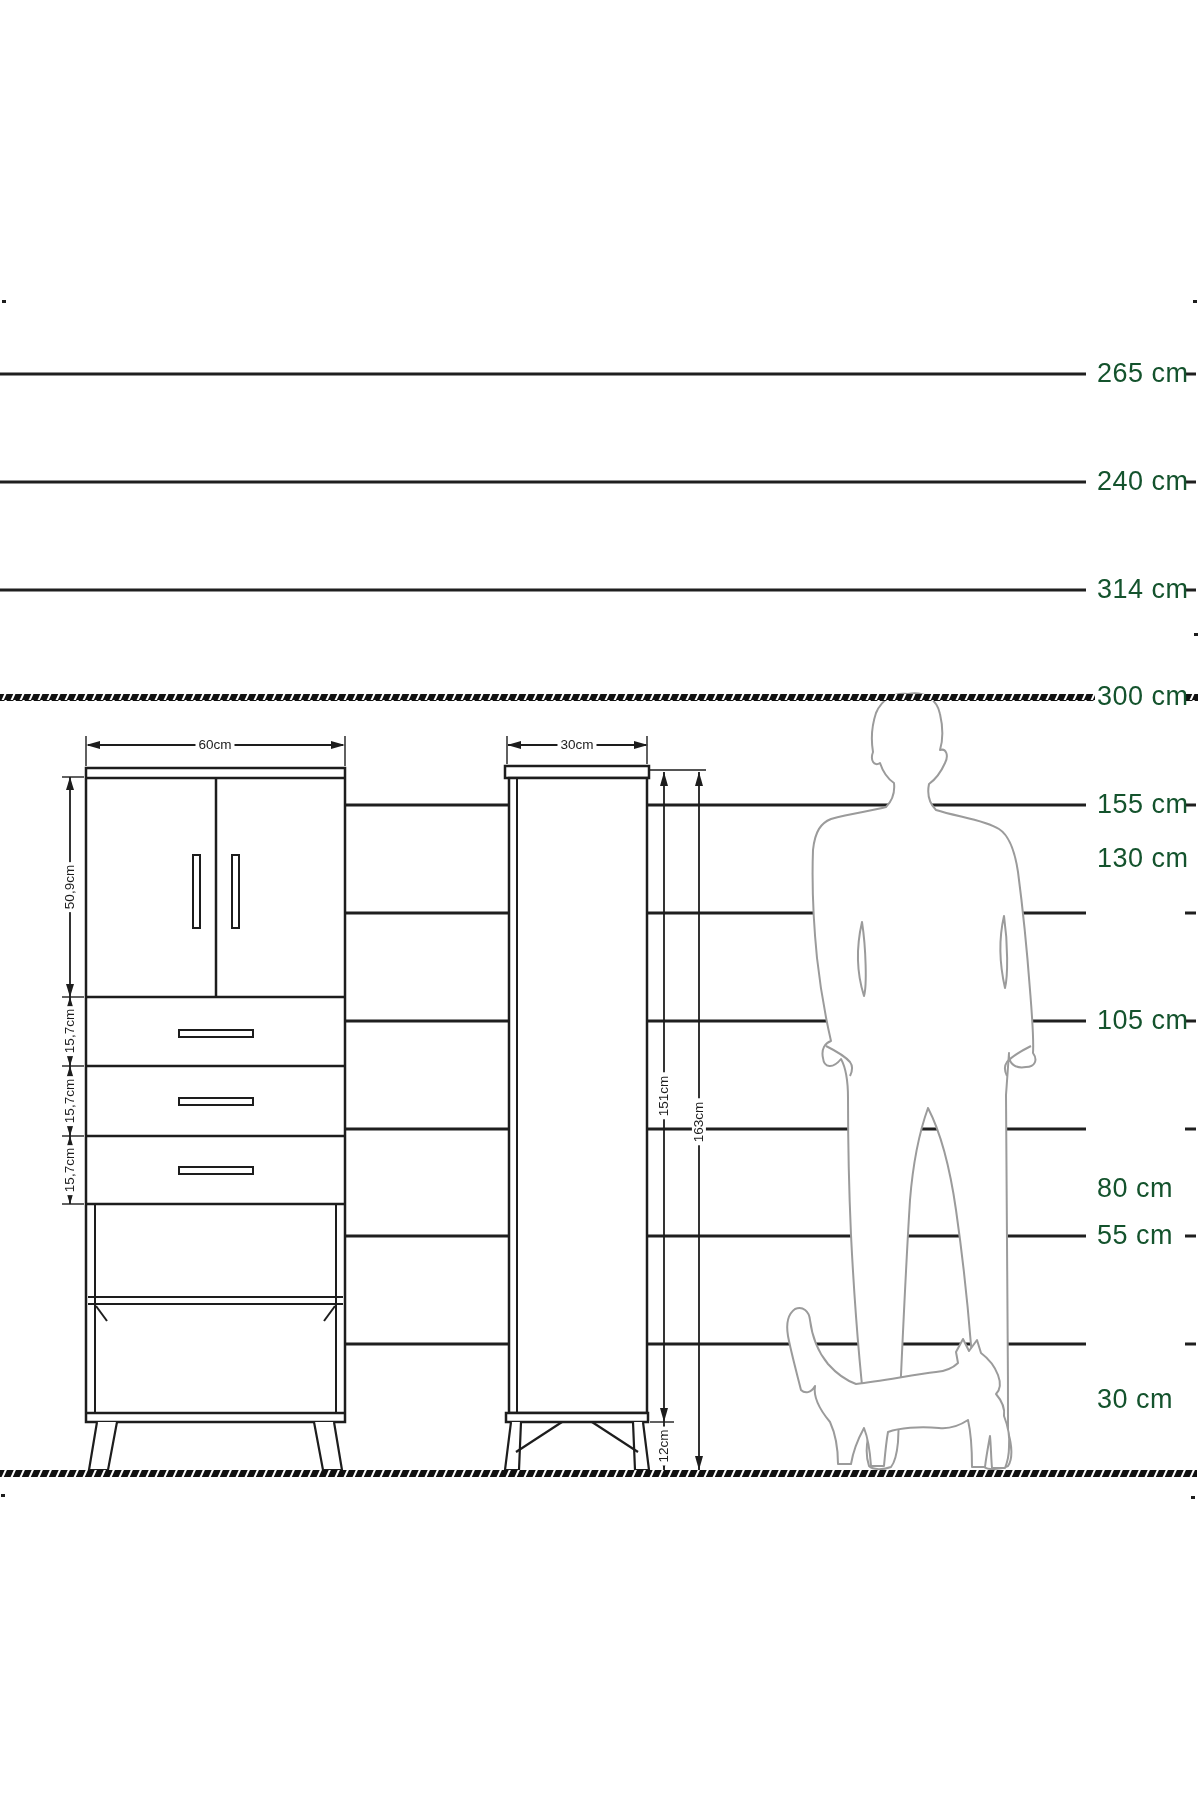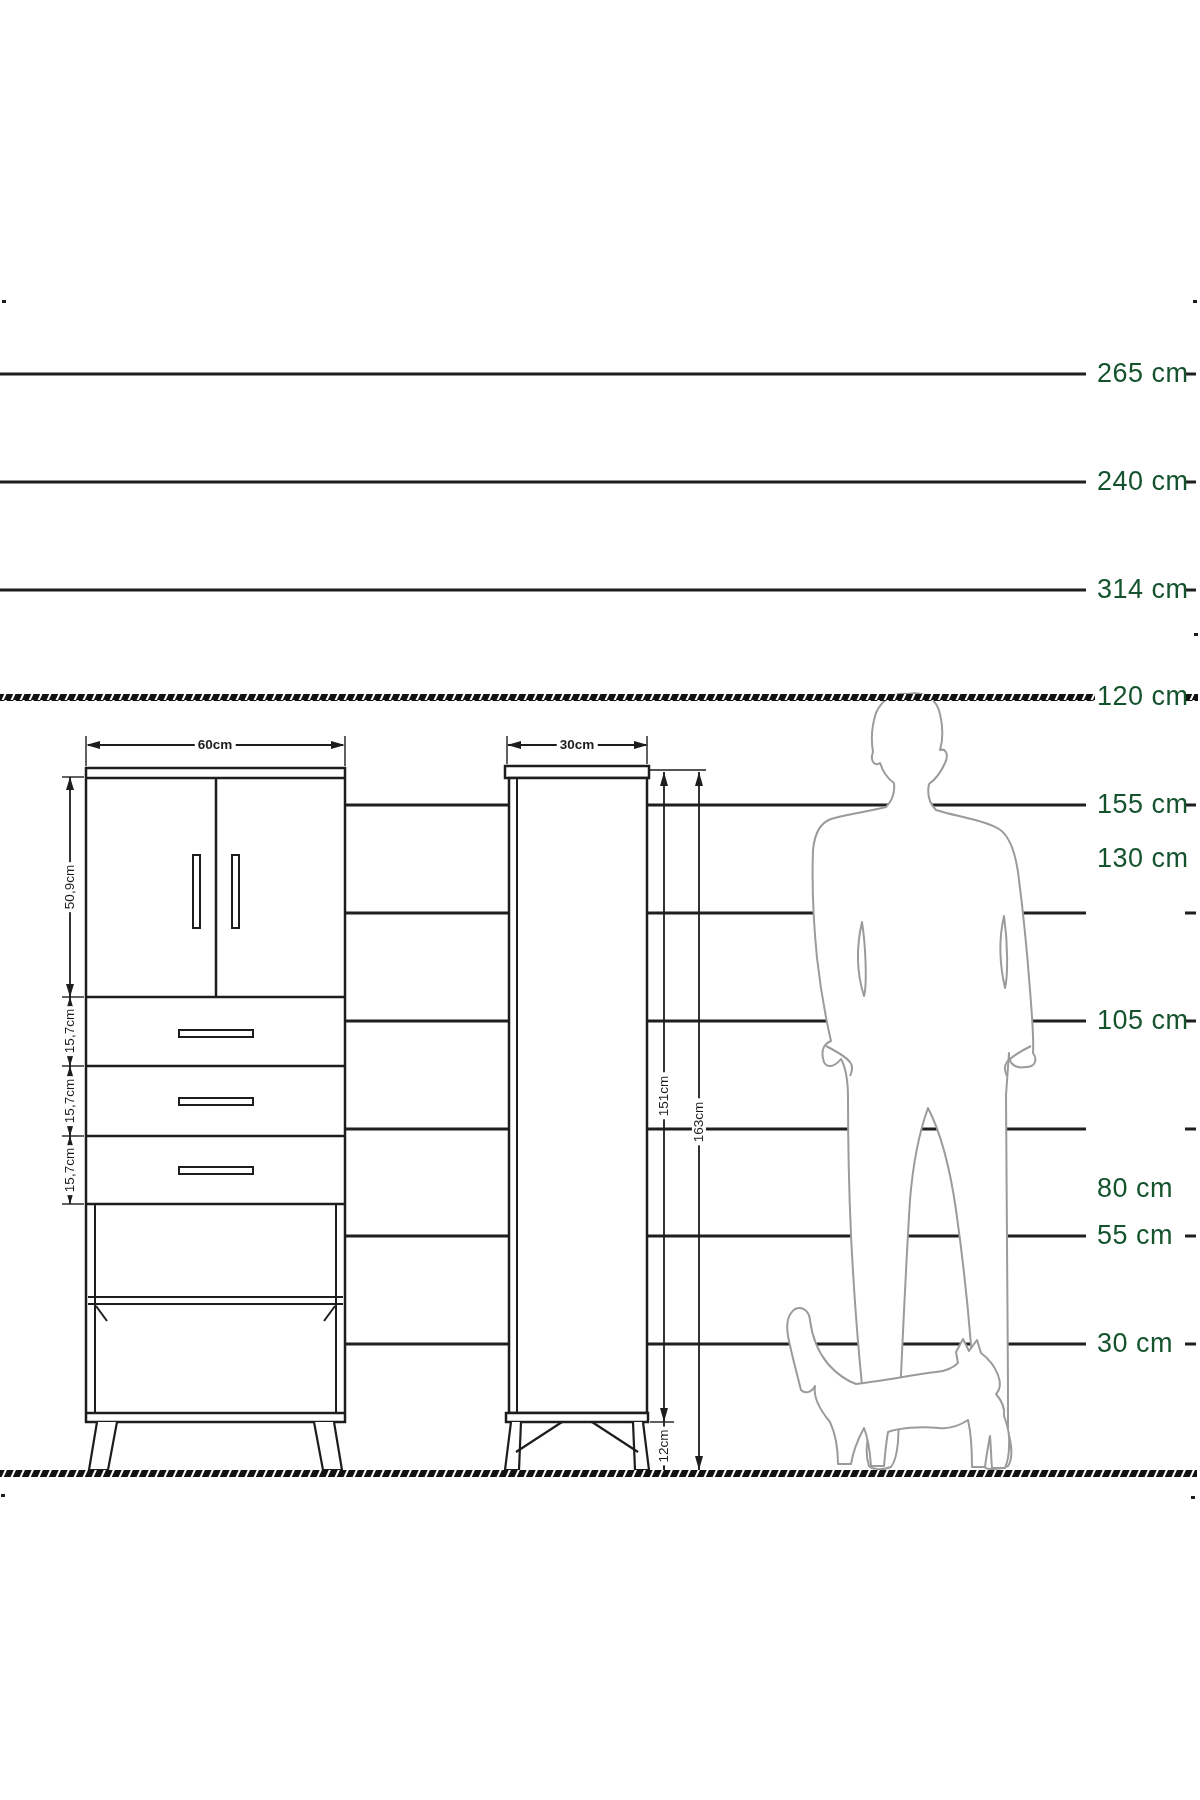--- a/index.html
+++ b/index.html
@@ -22,21 +22,21 @@
   }
   .dim-label{
     position:absolute;
     font-size:13.5px;
     color:#1d1d1d;
     background:#ffffff;
     line-height:1.05;
     padding:0 3px;
     white-space:nowrap;
   }
-  .dim-h{transform:translate(-50%,-50%);font-weight:bold;}
+  .dim-h{transform:translate(-50%,-50%);}
   .dim-v{transform:translate(-50%,-50%) rotate(-90deg);}
 </style>
 </head>
 <body>
 
 <div id="stage">
 
 <svg id="lineart" width="1200" height="1800" viewBox="0 0 1200 1800">
   <defs>
     <pattern id="hatch" width="9" height="7" patternUnits="userSpaceOnUse">
@@ -202,27 +202,27 @@
     <rect x="1193" y="300" width="4" height="3"></rect>
     <rect x="1194" y="633" width="4" height="3"></rect>
     <rect x="1" y="1494" width="4" height="3"></rect>
     <rect x="1191" y="1496" width="4" height="3"></rect>
   </g>
 </svg>
 
 <div class="scale-label" style="top:374px">265 cm</div>
 <div class="scale-label" style="top:482px">240 cm</div>
 <div class="scale-label" style="top:590px">314 cm</div>
-<div class="scale-label" style="top:697px">120 cm</div>
+<div class="scale-label" style="top:697px">300 cm</div>
 <div class="scale-label" style="top:805px">155 cm</div>
 <div class="scale-label" style="top:859px">130 cm</div>
 <div class="scale-label" style="top:1021px">105 cm</div>
 <div class="scale-label" style="top:1189px">80 cm</div>
 <div class="scale-label" style="top:1236px">55 cm</div>
-<div class="scale-label" style="top:1344px">30 cm</div>
+<div class="scale-label" style="top:1400px">30 cm</div>
 
 <div class="dim-label dim-h" style="left:215px;top:745px">60cm</div>
 <div class="dim-label dim-h" style="left:577px;top:745px">30cm</div>
 <div class="dim-label dim-v" style="left:70px;top:887px">50,9cm</div>
 <div class="dim-label dim-v" style="left:70px;top:1031px">15,7cm</div>
 <div class="dim-label dim-v" style="left:70px;top:1101px">15,7cm</div>
 <div class="dim-label dim-v" style="left:70px;top:1170px">15,7cm</div>
 <div class="dim-label dim-v" style="left:664px;top:1096px">151cm</div>
 <div class="dim-label dim-v" style="left:699px;top:1122px">163cm</div>
 <div class="dim-label dim-v" style="left:664px;top:1446px">12cm</div>

